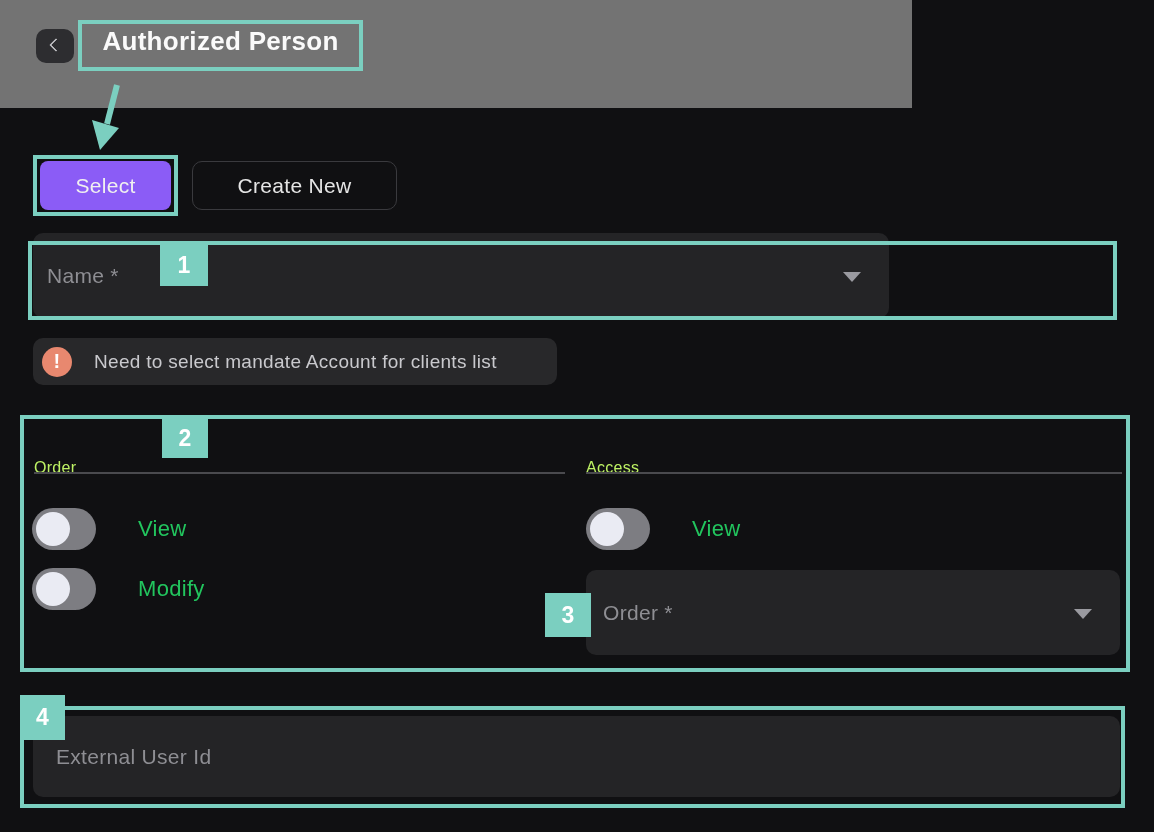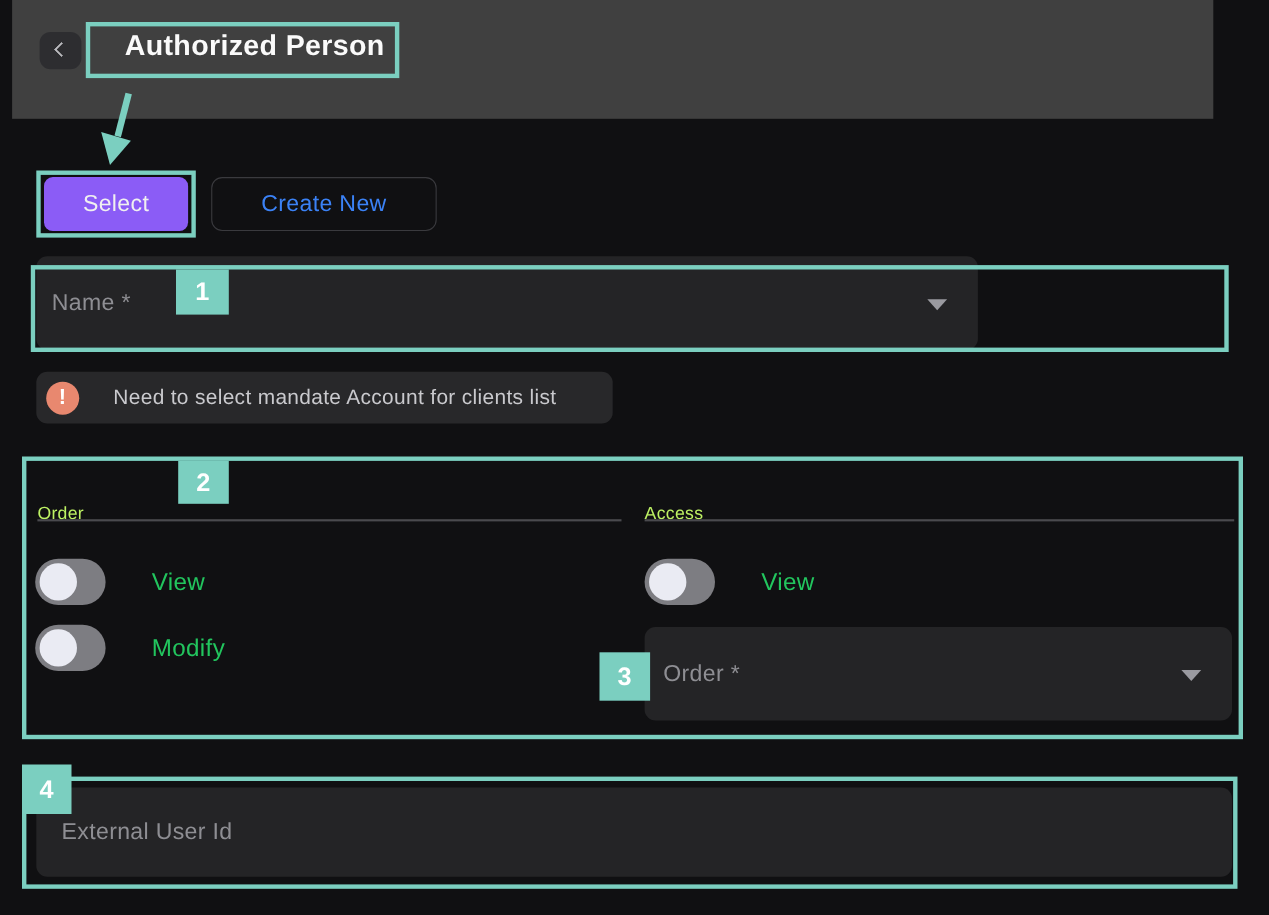--- a/index.html
+++ b/index.html
@@ -7,21 +7,21 @@
   body {
     font-family: "Liberation Sans", sans-serif;
     background: #101012;
     position: relative;
     overflow: hidden;
     letter-spacing: 0.3px;
   }
   .abs { position: absolute; }
 
   
-  .header { left: 11px; top: 0; width: 1092px; height: 108px; background: #404040; z-index: 1; }
+  .header { left: 0; top: 0; width: 912px; height: 108px; background: #737373; z-index: 1; }
   .back-btn {
     left: 36px; top: 29px; width: 38px; height: 34px;
     background: #2d2d30; border-radius: 10px; cursor: pointer; z-index: 2;
   }
   .back-chevron {
     left: 15px; top: 11px; width: 10px; height: 10px;
     border-left: 2.5px solid #b9b9bd; border-bottom: 2.5px solid #b9b9bd;
     transform: rotate(45deg); border-radius: 1px;
   }
   .title-text {
@@ -51,21 +51,21 @@
     left: 40px; top: 161px; width: 131px; height: 49px;
     background: #8b5cf6; border-radius: 8px; cursor: pointer; z-index: 2;
     display: flex; align-items: center; justify-content: center;
     color: #f0f0f0; font-size: 21px;
   }
   .create-btn {
     left: 192px; top: 161px; width: 205px; height: 49px;
     background: transparent; border: 1px solid #3a3a3e; border-radius: 10px;
     cursor: pointer; z-index: 2;
     display: flex; align-items: center; justify-content: center;
-    color: #3b82f6; font-size: 21px;
+    color: #e5e5e5; font-size: 21px;
   }
 
   
   .field {
     background: #242426; border-radius: 10px; z-index: 2; cursor: pointer;
     display: flex; align-items: center;
   }
   .field-label { color: #8e8e93; font-size: 21px; }
   .name-field { left: 33px; top: 233px; width: 856px; height: 85px; padding-left: 14px; }
   .status-field { left: 586px; top: 570px; width: 534px; height: 85px; padding-left: 17px; }
@@ -82,21 +82,21 @@
     left: 33px; top: 338px; width: 524px; height: 47px;
     background: #28282a; border-radius: 10px; z-index: 2;
     display: flex; align-items: center;
   }
   .warning-circle {
     width: 30px; height: 30px; border-radius: 50%; background: #e8886f;
     margin-left: 9px; flex: 0 0 auto;
     display: flex; align-items: center; justify-content: center;
     color: #ffffff; font-weight: bold; font-size: 20px;
   }
-  .warning-text { color: #c9c9cd; font-size: 19px; margin-left: 31px; white-space: nowrap; }
+  .warning-text { color: #c9c9cd; font-size: 19px; margin-left: 22px; white-space: nowrap; }
 
   
   .section-title { color: #bef264; font-size: 16px; z-index: 2; white-space: nowrap; margin-top: 31px; }
   .order-title { left: 34px; top: 428px; }
   .access-title { left: 586px; top: 428px; text-align: center; }
   .divider { height: 2px; background: #4a4a4e; z-index: 2; }
   .order-divider { left: 34px; top: 472px; width: 531px; }
   .access-divider { left: 586px; top: 472px; width: 536px; }
 
   

